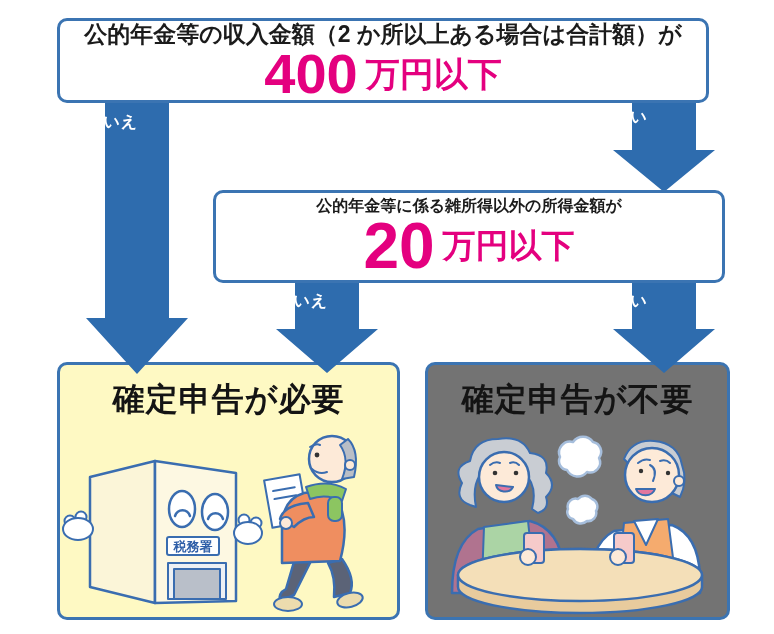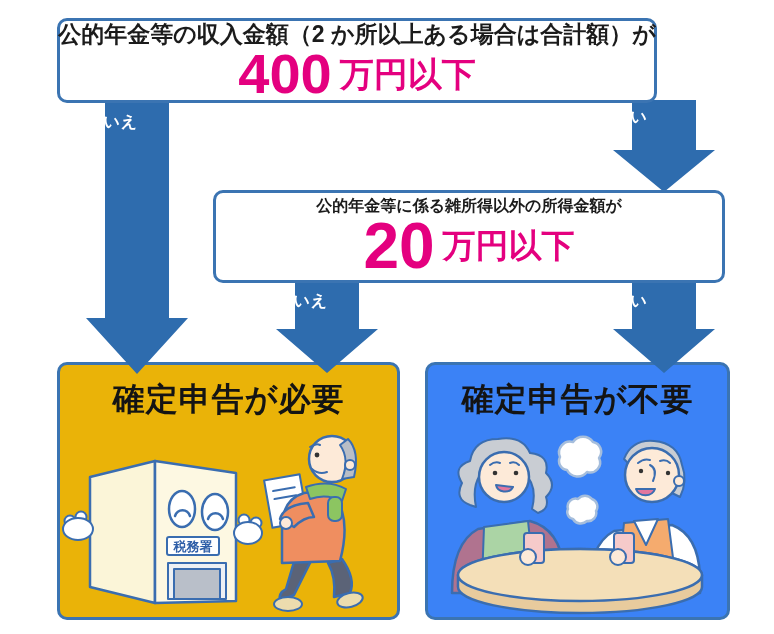--- a/index.html
+++ b/index.html
@@ -6,39 +6,39 @@
   .canvas{
     position:relative;width:774px;height:634px;background:#ffffff;
     font-family:"Liberation Sans","DejaVu Sans",sans-serif;overflow:hidden;
   }
   
   .qbox{
     position:absolute;background:#ffffff;border:3px solid #3b74b2;border-radius:10px;
     box-sizing:border-box;display:flex;flex-direction:column;align-items:center;
     justify-content:center;z-index:3;
   }
-  .qbox1{left:57px;top:18px;width:600px;height:85px;}
+  .qbox1{left:57px;top:18px;width:652px;height:85px;}
   .qbox2{left:213px;top:190px;width:512px;height:93px;}
   .qline{font-weight:bold;color:#1b1b1b;line-height:1.15;white-space:nowrap;}
   .qbox1 .qline{font-size:23px;margin-top:2px;}
   .qbox2 .qline{font-size:16px;margin-top:2px;}
   .amount-row{display:flex;align-items:center;margin-top:-2px;}
   .amount{font-weight:bold;color:#e4007f;line-height:1.0;}
   .unit{font-weight:bold;color:#e4007f;line-height:1.0;margin-left:8px;}
   .qbox1 .amount{font-size:56px;}
   .qbox1 .unit{font-size:34px;}
   .qbox2 .amount{font-size:64px;}
   .qbox2 .unit{font-size:33px;}
   
   .rbox{
     position:absolute;top:362px;height:258px;border:3px solid #3b74b2;border-radius:10px;
     box-sizing:border-box;z-index:1;
   }
-  .rbox-required{left:57px;width:343px;background:#eab308;}
-  .rbox-notrequired{left:425px;width:305px;background:#3b82f6;}
+  .rbox-required{left:57px;width:343px;background:#fef9c3;}
+  .rbox-notrequired{left:425px;width:305px;background:#737373;}
   .rtitle{
     margin-top:13px;text-align:center;font-size:32px;font-weight:bold;color:#141414;
     letter-spacing:1px;white-space:nowrap;
   }
   .scene{position:absolute;left:0;bottom:2px;}
   
   .arrow{position:absolute;z-index:2;}
   .arrow svg{display:block;}
   .arrow-label{
     position:absolute;left:0;width:100%;text-align:left;color:#ffffff;

